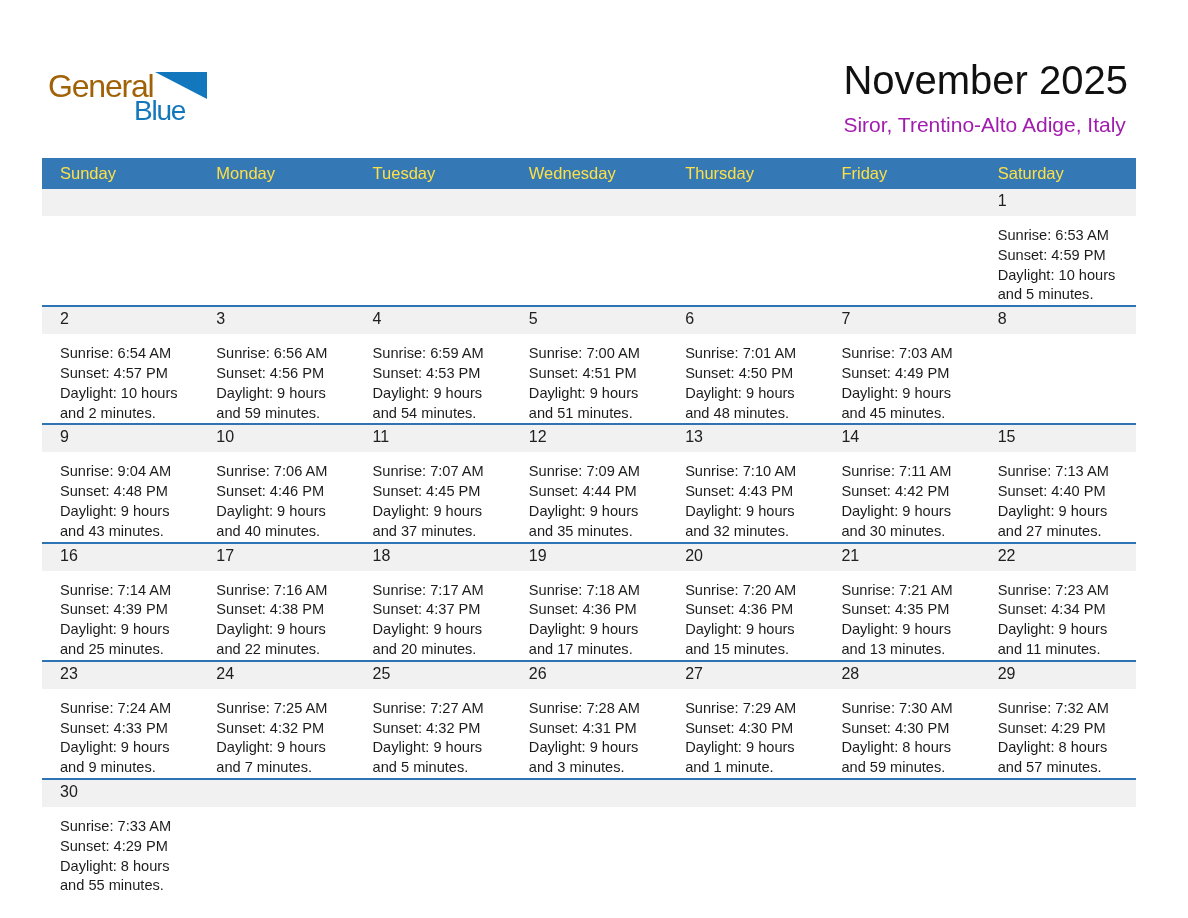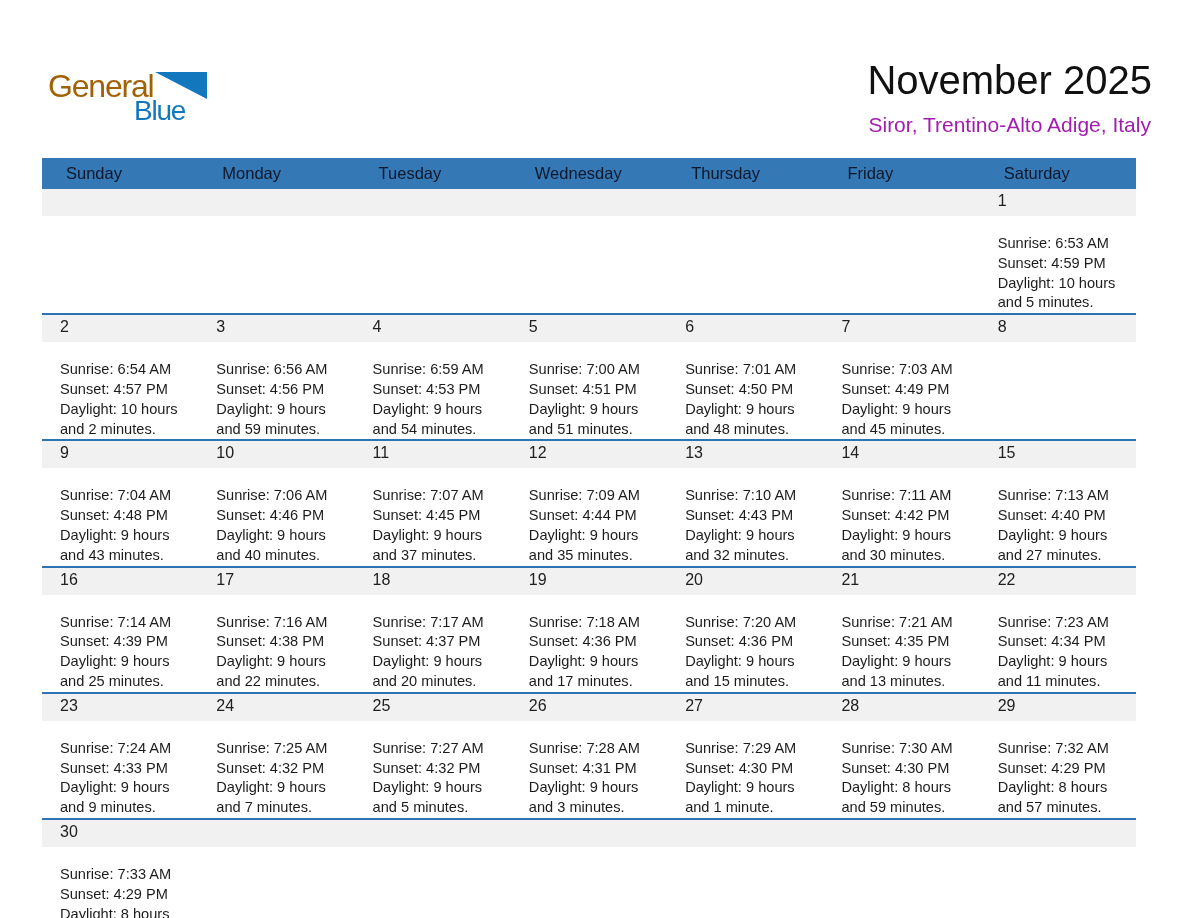--- a/index.html
+++ b/index.html
@@ -18,40 +18,40 @@
   }
   .page{position:relative;width:1188px;height:918px;background:#fff;overflow:hidden}
 
   
   .logo{position:absolute;left:48px;top:70px;line-height:1}
   .logo-top{display:flex;align-items:flex-start}
   .logo-general{font-size:32px;font-weight:400;color:#a16207;letter-spacing:-1.2px}
   .logo-triangle{margin-left:2px;margin-top:2px;display:block}
   .logo-blue{font-size:28px;font-weight:400;color:var(--logo-blue);letter-spacing:-1.2px;margin-left:86px;margin-top:-5px}
 
-  .titles{position:absolute;top:58px;right:36px;text-align:center}
+  .titles{position:absolute;top:58px;right:60px;text-align:left}
   .title{font-size:40px;font-weight:400;color:#111;line-height:1.1}
   .subtitle{font-size:21px;font-weight:400;color:#a21caf;margin-top:11px}
 
   
   .calendar{position:absolute;top:158px;left:42px;width:1094px}
   .weekday-row{
     display:grid;grid-template-columns:repeat(7,1fr);
     background:var(--header-bg);height:31px;align-items:center;
   }
-  .weekday{color:#0f172a;font-size:16.5px;padding-left:24px;white-space:nowrap}
+  .weekday{color:#fde047;font-size:16.5px;padding-left:18px;white-space:nowrap}
 
   .week-row{min-height:109px;border-top:2px solid var(--divider)}
   .week-row:first-child{border-top:none;min-height:110px}
 
   .num-strip{display:grid;grid-template-columns:repeat(7,1fr);background:var(--strip-bg);height:27px}
   .num{font-size:16px;color:#202020;padding-left:18px;padding-top:3px}
 
   .det-strip{display:grid;grid-template-columns:repeat(7,1fr)}
-  .det{padding:18px 10px 0 18px;font-size:14.6px;line-height:19.8px;color:var(--ink)}
+  .det{padding:10px 10px 0 18px;font-size:14.6px;line-height:19.8px;color:var(--ink)}
 </style>
 </head>
 <body>
 
 <div class="page">
 
   <div class="logo">
     <div class="logo-top">
       <span class="logo-general">General</span>
       <svg class="logo-triangle" width="52" height="27" viewBox="0 0 52 27">
@@ -175,21 +175,21 @@
       <div class="num">9</div>
       <div class="num">10</div>
       <div class="num">11</div>
       <div class="num">12</div>
       <div class="num">13</div>
       <div class="num">14</div>
       <div class="num">15</div>
     </div>
     <div class="det-strip">
       <div class="det">
-        <div>Sunrise: 7:04 AM</div>
+        <div>Sunrise: 9:04 AM</div>
         <div>Sunset: 4:48 PM</div>
         <div>Daylight: 9 hours and 43 minutes.</div>
       </div>
       <div class="det">
         <div>Sunrise: 7:06 AM</div>
         <div>Sunset: 4:46 PM</div>
         <div>Daylight: 9 hours and 40 minutes.</div>
       </div>
       <div class="det">
         <div>Sunrise: 7:07 AM</div>

